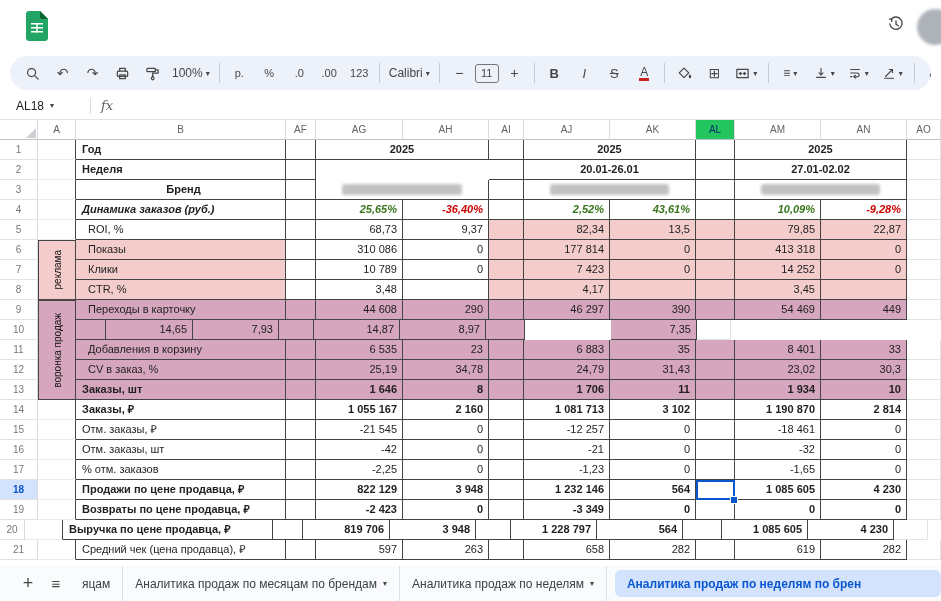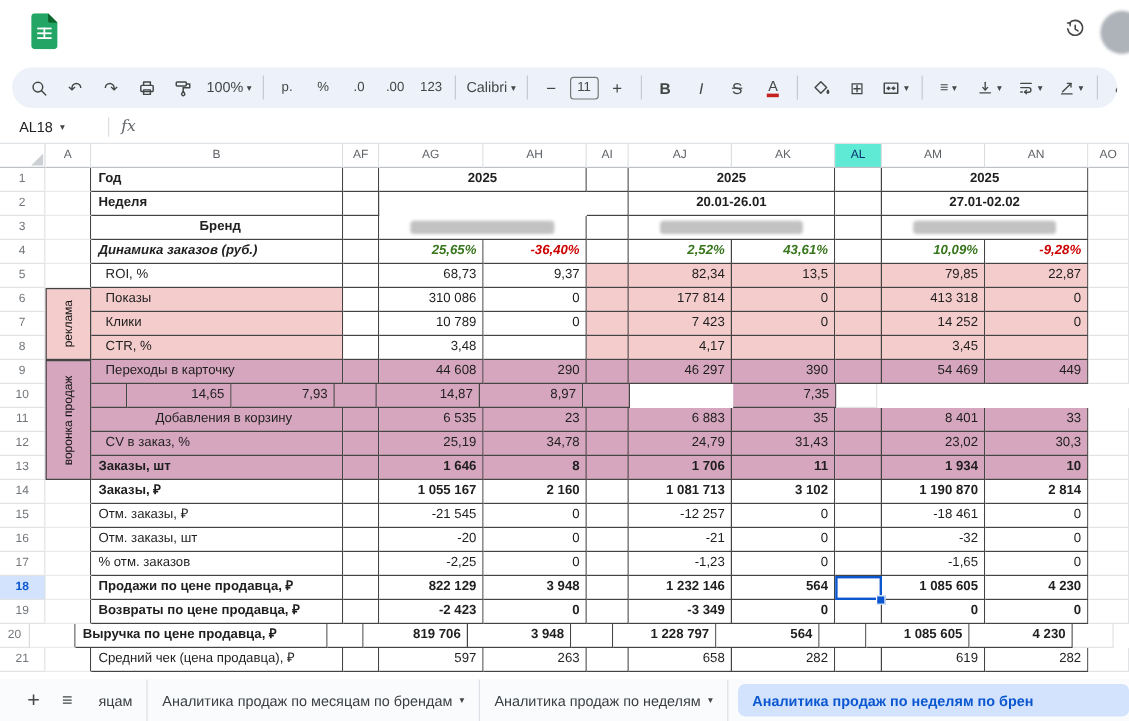--- a/index.html
+++ b/index.html
@@ -43,21 +43,21 @@
   .namebox{width:74px;padding-left:16px;font-size:12px;color:#202124;display:flex;align-items:center;gap:6px;}
   .fdiv{width:1px;height:16px;background:#dadce0;margin-right:10px;}
   .fx{font-family:"DejaVu Serif",serif;font-style:italic;font-size:13px;color:#5f6368;}
 
   
   .grid{position:relative;height:440px;background:#fff;user-select:none;overflow:hidden;}
   .hdr-row,.grow{display:flex;flex-wrap:nowrap;height:20px;}
   .hcell{flex:none;box-sizing:border-box;height:20px;background:#fff;color:#5f6368;font-size:10px;
          display:flex;align-items:center;justify-content:center;
          border-right:1px solid #dadce0;border-bottom:1px solid #bdc1c6;}
-  .hcell.sel{background:#5eead4;color:#062e6f;}
+  .hcell.sel{background:#22c55e;color:#062e6f;}
   .corner{width:38px;position:relative;}
   .tri{position:absolute;right:1px;bottom:1px;width:0;height:0;
        border-left:10px solid transparent;border-bottom:10px solid #ccd0d5;}
   .cell{flex:none;box-sizing:border-box;height:20px;line-height:19px;font-size:11px;
         overflow:hidden;white-space:nowrap;background:#fff;}
   .num{text-align:center;font-size:10px;color:#73777b;
        border-right:1px solid #dadce0;border-bottom:1px solid #e1e3e4;}
   .selrow{background:#d3e3fd;color:#0b57d0;font-weight:700;}
   .acell{border-right:1px solid #444;border-bottom:1px solid #e8eaec;}
   .lbl{border-right:1px solid #444;border-bottom:1px solid #444;padding-left:6px;}
@@ -393,21 +393,21 @@
         <div class="cell val mauve" style="width: 86px;">14,87</div>
         <div class="cell val mauve" style="width: 86px;">8,97</div>
         <div class="cell spc mauve" style="width: 39px;"></div>
         <div class="cell val mauve" style="width: 86px; margin-top: 38px;">15,42</div>
         <div class="cell val mauve" style="width: 86px;">7,35</div>
         <div class="cell outside" style="width: 34px;"></div>
       </div>
       <div class="grow">
         <div class="cell num" style="width: 38px;">11</div>
         <div class="cell acell" style="width: 38px;"></div>
-        <div class="cell lbl indent mauve" style="width: 210px; text-align: center;">Добавления в корзину</div>
+        <div class="cell lbl indent mauve" style="width: 210px;">Добавления в корзину</div>
         <div class="cell spc mauve" style="width: 30px;"></div>
         <div class="cell val mauve" style="width: 87px;">6 535</div>
         <div class="cell val mauve" style="width: 86px;">23</div>
         <div class="cell spc mauve" style="width: 35px;"></div>
         <div class="cell val mauve" style="width: 86px;">6 883</div>
         <div class="cell val mauve" style="width: 86px;">35</div>
         <div class="cell spc mauve" style="width: 39px;"></div>
         <div class="cell val mauve" style="width: 86px;">8 401</div>
         <div class="cell val mauve" style="width: 86px;">33</div>
         <div class="cell outside" style="width: 34px;"></div>
@@ -470,21 +470,21 @@
         <div class="cell spc" style="width: 39px;"></div>
         <div class="cell val" style="width: 86px;">-18 461</div>
         <div class="cell val" style="width: 86px;">0</div>
         <div class="cell outside" style="width: 34px;"></div>
       </div>
       <div class="grow">
         <div class="cell num" style="width: 38px;">16</div>
         <div class="cell acell" style="width: 38px;"></div>
         <div class="cell lbl" style="width: 210px;">Отм. заказы, шт</div>
         <div class="cell spc" style="width: 30px;"></div>
-        <div class="cell val" style="width: 87px;">-20</div>
+        <div class="cell val" style="width: 87px;">-42</div>
         <div class="cell val" style="width: 86px;">0</div>
         <div class="cell spc" style="width: 35px;"></div>
         <div class="cell val" style="width: 86px;">-21</div>
         <div class="cell val" style="width: 86px;">0</div>
         <div class="cell spc" style="width: 39px;"></div>
         <div class="cell val" style="width: 86px;">-32</div>
         <div class="cell val" style="width: 86px;">0</div>
         <div class="cell outside" style="width: 34px;"></div>
       </div>
       <div class="grow">

